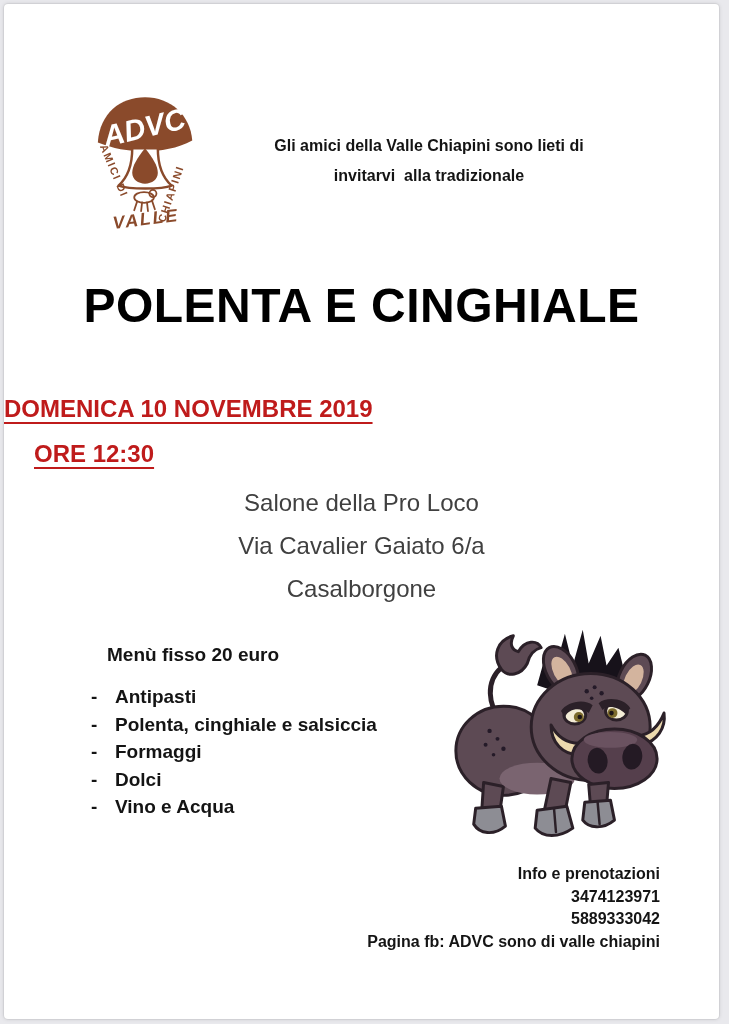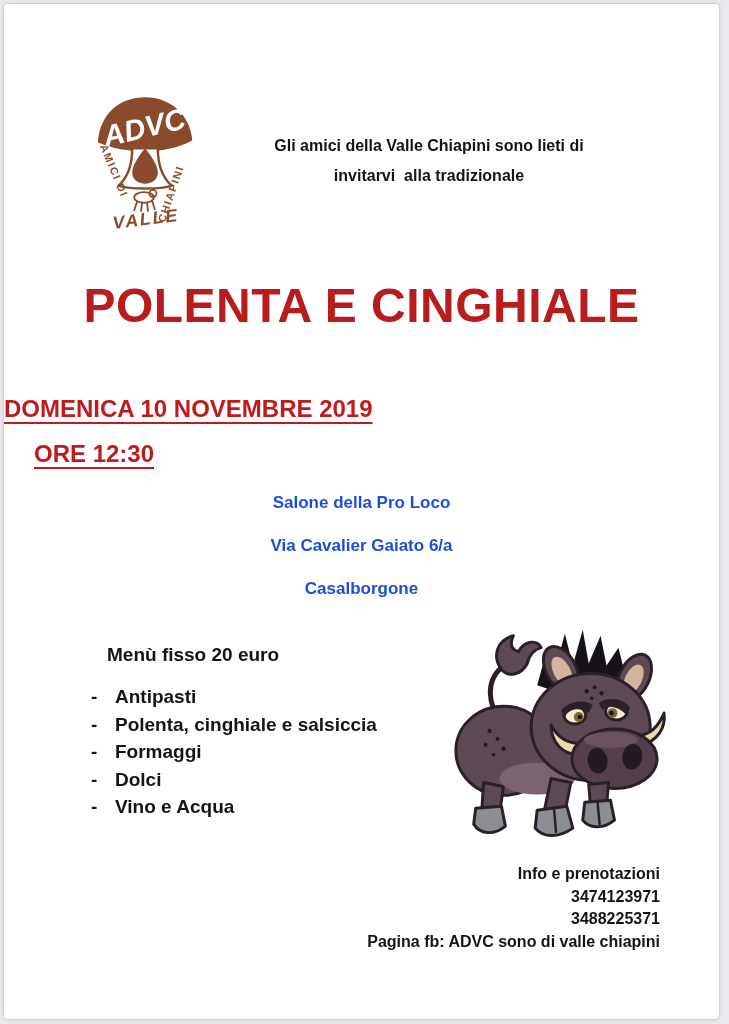--- a/index.html
+++ b/index.html
@@ -19,34 +19,34 @@
   
   .intro{
     position:absolute;left:196px;top:127px;width:458px;
     text-align:center;font-weight:bold;font-size:16px;line-height:30px;color:#141414;
   }
   .intro-line{white-space:pre-wrap;}
   
   .title{
     position:absolute;left:0;top:276px;width:100%;
     text-align:center;font-weight:bold;font-size:48px;line-height:52px;
-    letter-spacing:0.5px;color:#b91c1c;
+    letter-spacing:0.5px;color:#000000;
   }
   
   .date-line,.time-line{
     position:absolute;left:0;width:100%;text-align:left;
     font-weight:bold;font-size:24px;color:#bf1b1b;
     text-decoration:underline;text-decoration-thickness:2px;text-underline-offset:5px;
   }
   .date-line{top:391px;}
   .time-line{top:436px;margin-left:30px;}
   
   .venue{
     position:absolute;left:0;top:477px;width:100%;text-align:center;
-    font-weight:bold;font-size:17px;line-height:43px;color:#1d4ed8;
+    font-weight:normal;font-size:24px;line-height:43px;color:#404040;
   }
   
   .menu{position:absolute;left:70px;top:640px;width:360px;color:#141414;}
   .menu-heading{font-weight:bold;font-size:19px;margin-left:33px;}
   .menu-list{margin-top:17px;}
   .menu-item{display:flex;font-weight:bold;font-size:19px;line-height:27.5px;}
   .menu-dash{width:24px;text-align:left;padding-left:17px;box-sizing:content-box;}
   
   .boar{position:absolute;left:436px;top:606px;width:228px;height:228px;}
   
@@ -196,17 +196,17 @@
       <path d="M115,200 L117,224" fill="none" stroke-width="2.5"></path>
       <path d="M150,176 L170,174 L168,198 L152,200 Z" fill="#5d4a54"></path>
       <path d="M146,194 L172,192 L176,212 C164,222 150,220 144,212 Z" fill="#8d8d94"></path>
       <path d="M159,194 L161,216" fill="none" stroke-width="2.5"></path>
     </g>
   </svg>
 
   <div class="contact">
     <div>Info e prenotazioni</div>
     <div>3474123971</div>
-    <div>3488225371</div>
+    <div>5889333042</div>
     <div>Pagina fb: ADVC sono di valle chiapini</div>
   </div>
 
 </div>
 
 </body></html>

